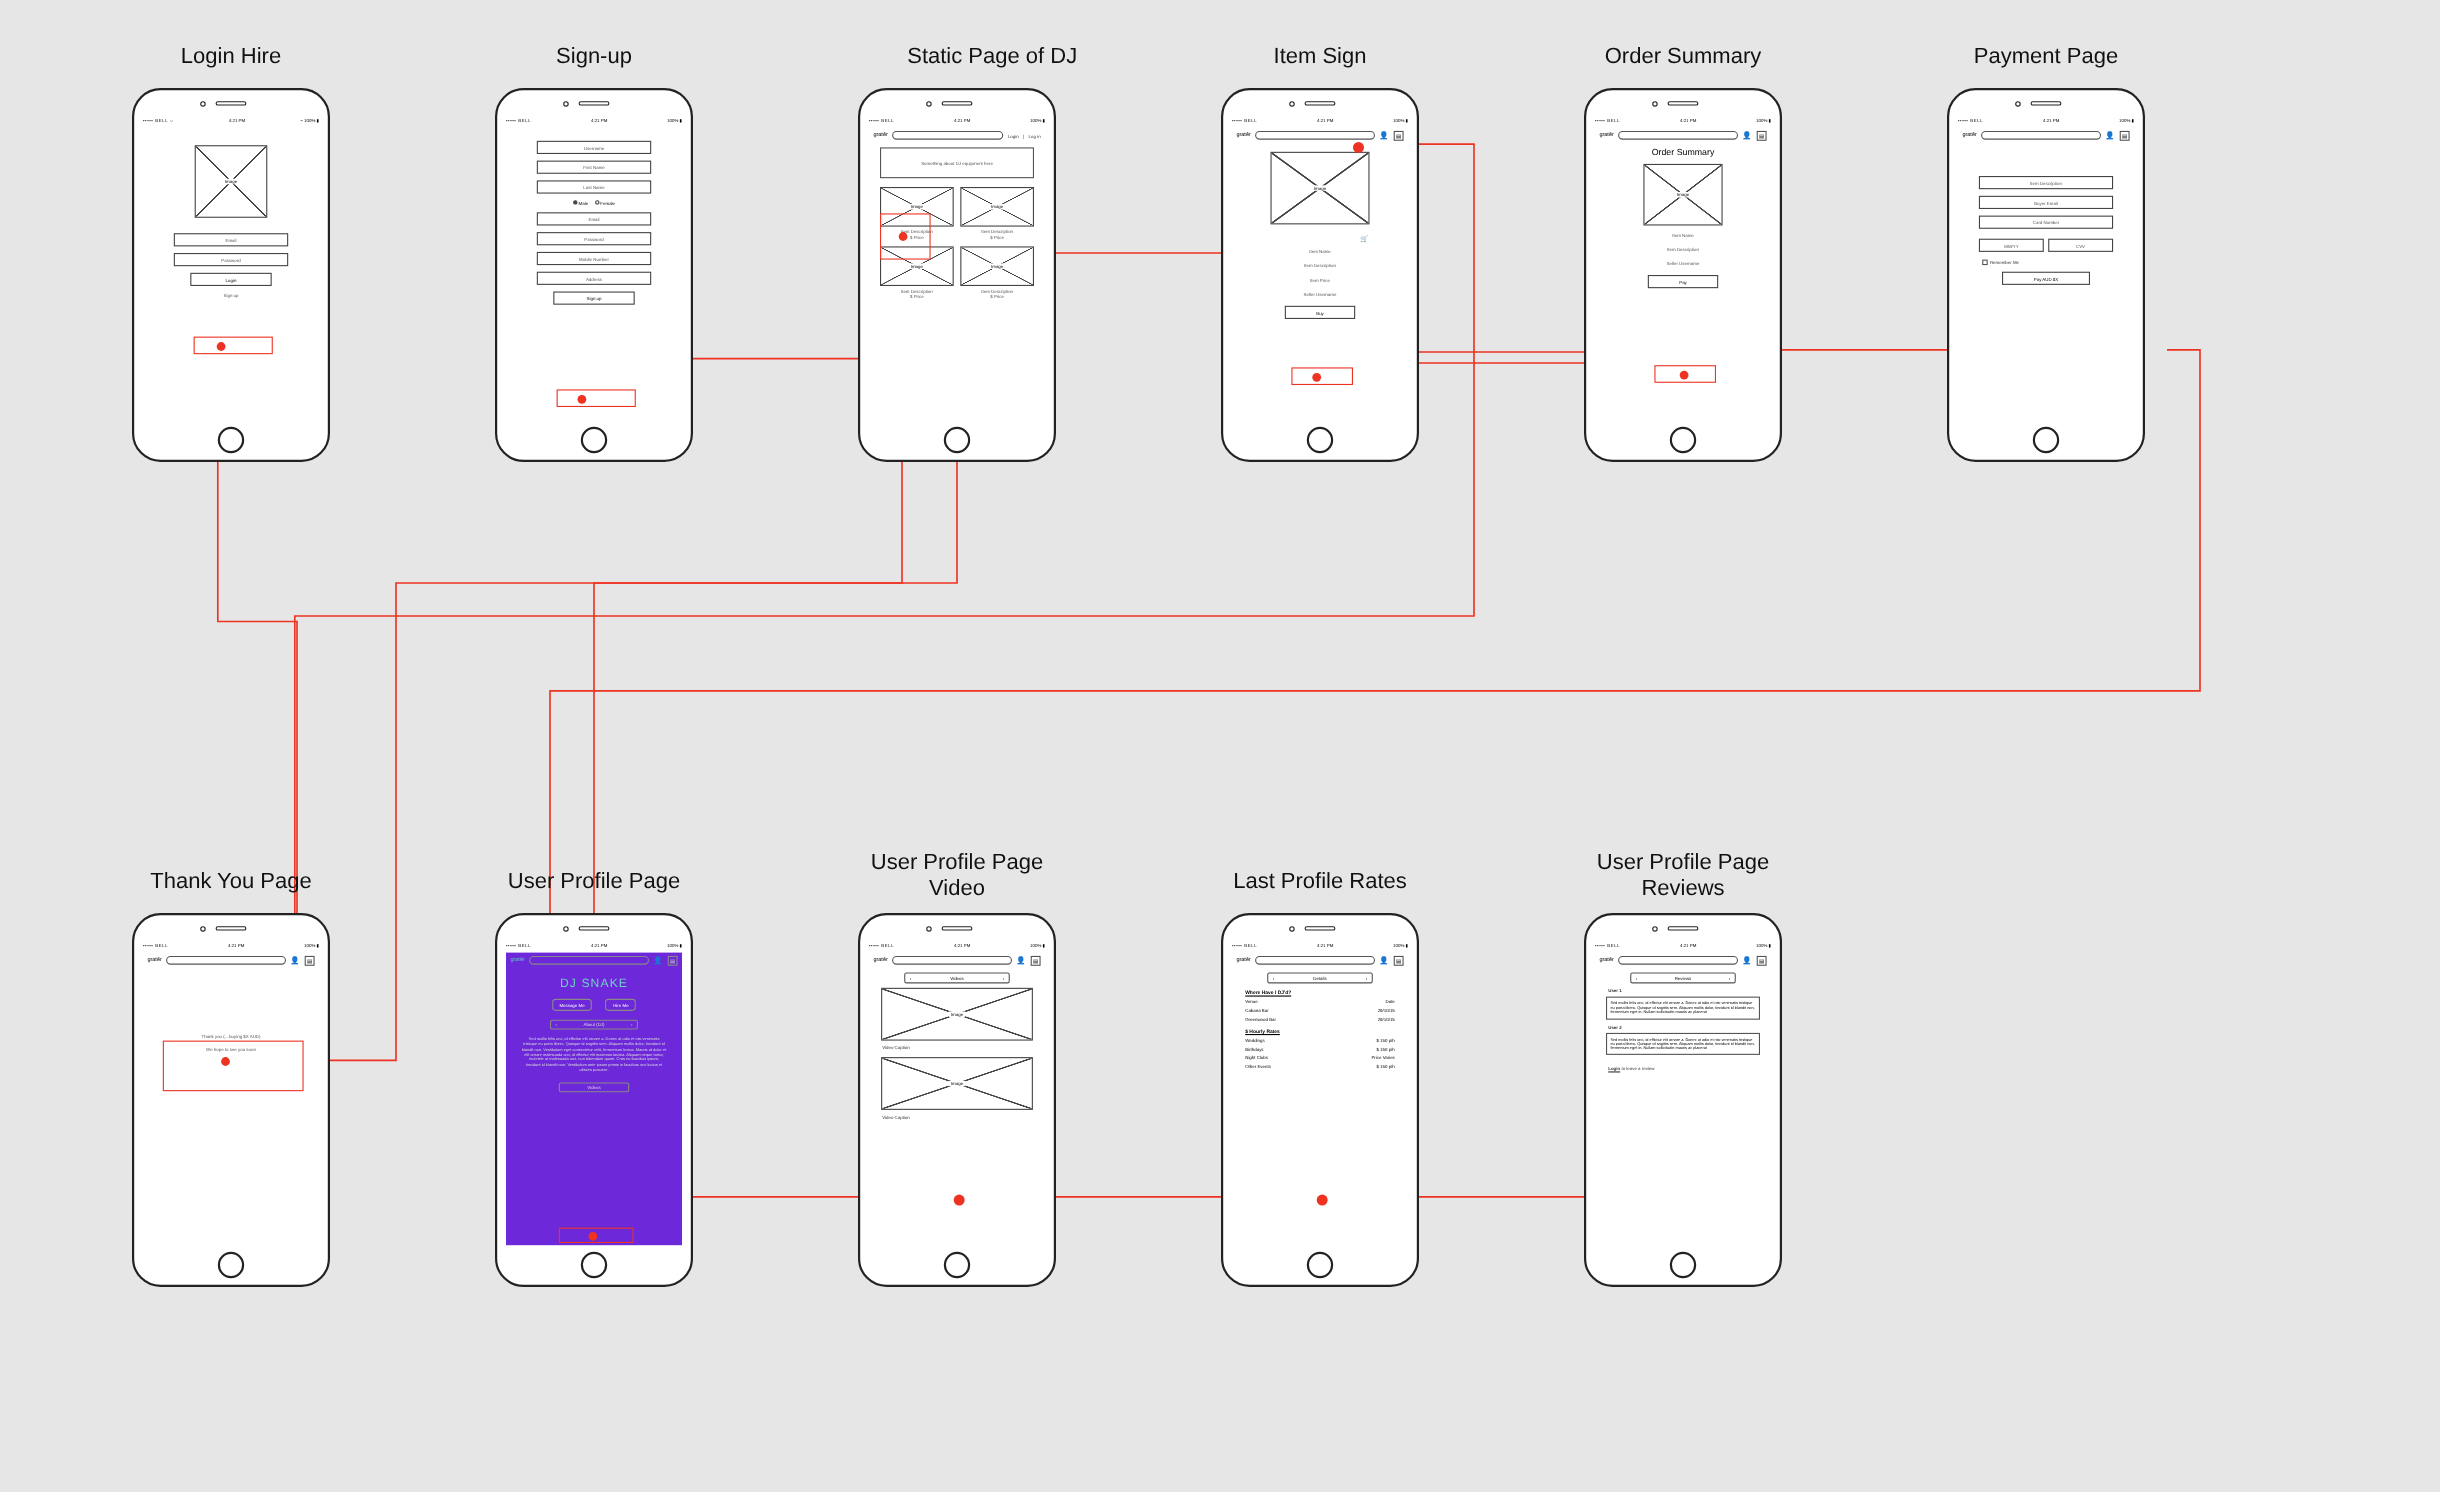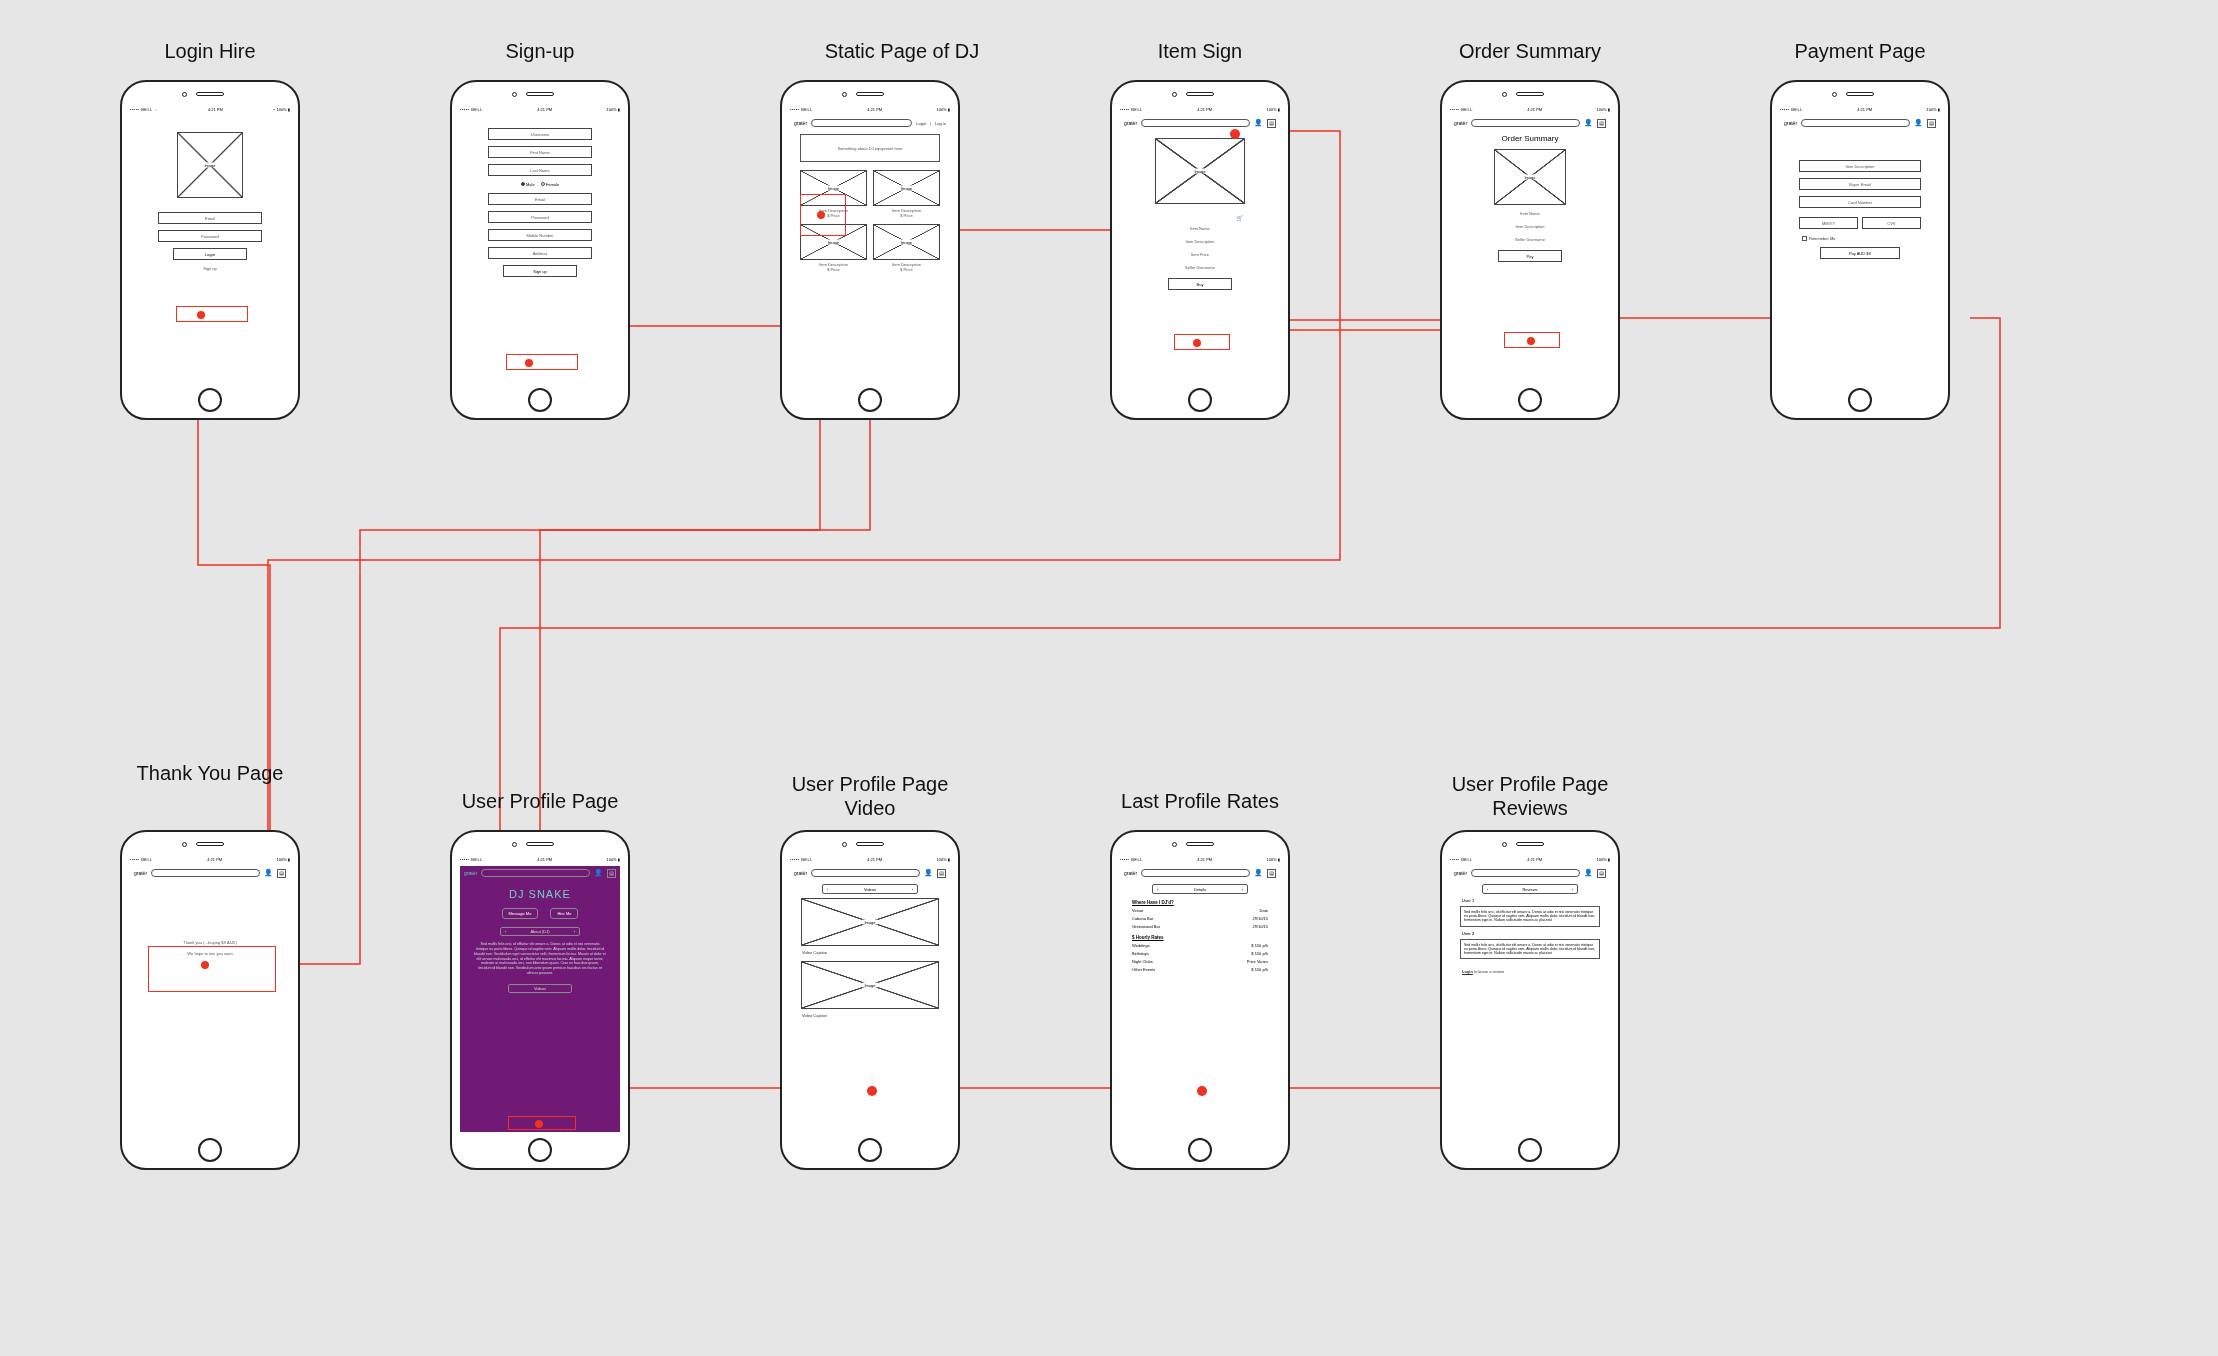--- a/index.html
+++ b/index.html
@@ -60,21 +60,21 @@
     position: absolute;
     top: 22px; left: 8px; right: 8px;
     height: 10px;
     display: flex;
     justify-content: space-between;
     align-items: center;
     font-size: 4px;
     color: #000;
   }
   .phone .statusbar .dots { letter-spacing: 0.5px; }
-  .phone.dark .screen { background: #701a75; color: #fff; }
+  .phone.dark .screen { background: #6d28d9; color: #fff; }
   .phone .screen {
     position: absolute;
     top: 34px; left: 8px; right: 8px; bottom: 36px;
     background: #fff;
     overflow: hidden;
   }
   .phone .screen.padded { padding: 6px; }
 
   .field {
     border: 1px solid #444;
@@ -243,21 +243,21 @@
   </g>
 </svg>
 
 <div class="title" style="left:60px; top:40px;">Login Hire</div>
 <div class="title" style="left:390px; top:40px;">Sign-up</div>
 <div class="title" style="left:752px; top:40px;">Static Page of DJ</div>
 <div class="title" style="left:1050px; top:40px;">Item Sign</div>
 <div class="title" style="left:1380px; top:40px;">Order Summary</div>
 <div class="title" style="left:1710px; top:40px;">Payment Page</div>
 
-<div class="title" style="left:60px;  top:762px;">Thank You Page</div>
+<div class="title" style="left:60px;  top:790px;">Thank You Page</div>
 <div class="title" style="left:390px; top:790px;">User Profile Page</div>
 <div class="title twoline" style="left:720px; top:772px;">User Profile Page<br>Video</div>
 <div class="title" style="left:1050px; top:790px;">Last Profile Rates</div>
 <div class="title twoline" style="left:1380px; top:772px;">User Profile Page<br>Reviews</div>
 
 <div class="phone" style="left:120px; top:80px;">
   <div class="cam"></div>
       <div class="speaker"></div>
       <div class="home"></div>
   <div class="statusbar">

